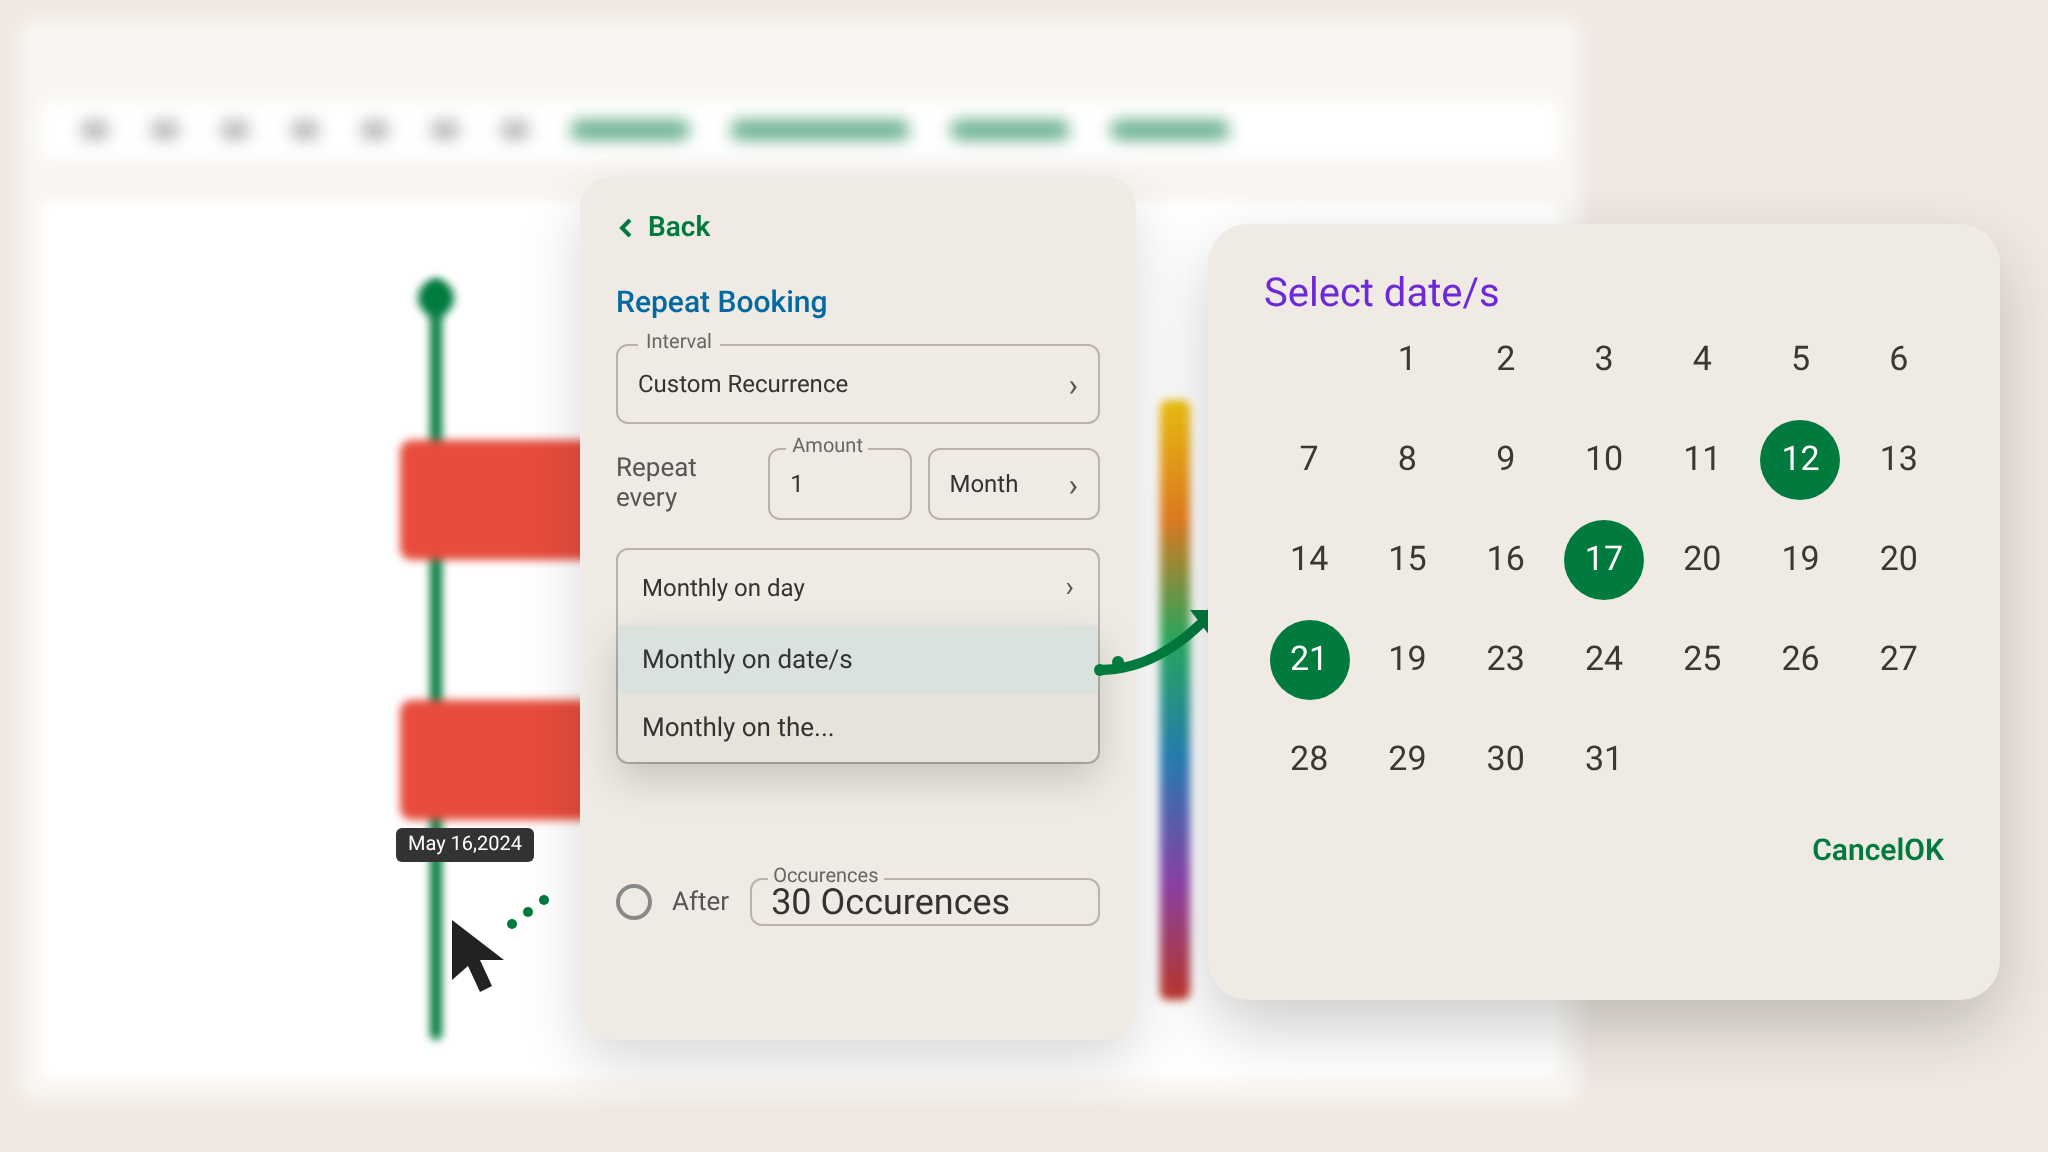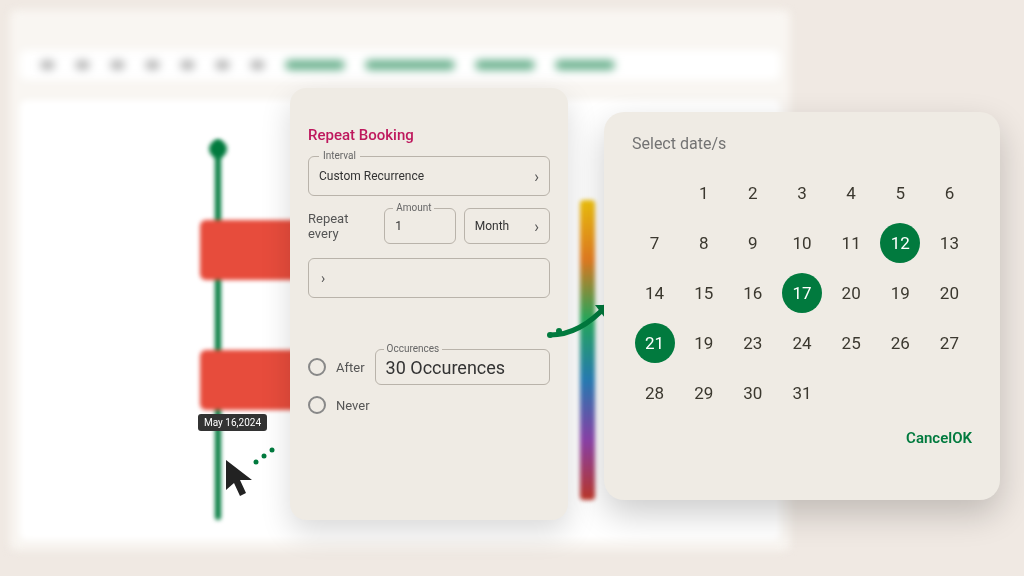--- a/index.html
+++ b/index.html
@@ -26,54 +26,54 @@
 
   
   .panel {
     position: absolute; left: 290px; top: 88px; width: 278px; height: 432px;
     background: #efebe4; border-radius: 16px; padding: 18px 18px;
     box-shadow: 0 12px 30px rgba(0,0,0,.15);
     z-index: 10;
   }
   .back-row { display:flex; align-items:center; gap:6px; color:#017a3e; font-weight:600; font-size:14px; margin-bottom:14px; cursor:pointer;}
   .back-row svg { width:10px; height:10px; }
-  .panel-title { font-size:15px; font-weight:500; color:#be185d; margin-bottom:12px;margin-top:20px;}
+  .panel-title { font-size:15px; font-weight:500; color:#0369a1; margin-bottom:12px;margin-top:20px;}
   .field { position:relative; border:1px solid #b9b3aa; border-radius:6px; background:#efebe4; height:40px; display:flex; align-items:center; padding:0 10px; margin-bottom:12px;gap:12px;}
   .field-label { position:absolute; top:-7px; left:10px; background:#efebe4; padding:0 4px; font-size:10px; color:#666;}
   .field-value { font-size:12px; color:#333; flex:1;}
   .chev { color:#555; }
   .row { display:flex; align-items:center; gap:8px; margin-bottom:14px;}
   .row-label { font-size:13px; color:#555; }
   .small-field { position:relative; border:1px solid #b9b3aa; border-radius:6px; height:36px; display:flex; align-items:center; padding:0 10px; }
   .sf-amount { width:76px; }
   .sf-unit { width:92px;gap:10px; }
   .sf-label { position:absolute; top:-7px; left:8px; background:#efebe4; padding:0 3px; font-size:10px; color:#666;}
 
   .dropdown { border:1px solid #b9b3aa; border-radius:6px; background:#efebe4; margin-bottom:0; }
   .dd-head { height:38px; display:flex; align-items:center; padding:0 12px; font-size:14px; color:#333;}
   .dd-list { background:#e8e3da; border-radius:0 0 6px 6px; box-shadow: 0 8px 20px rgba(0,0,0,.18); overflow:hidden; position:relative; z-index:12;}
   .dd-item { height:34px; display:flex; align-items:center; padding:0 12px; font-size:13px; color:#333; cursor:pointer;}
   .dd-item.active { background:#d9e2dc; }
 
   .end-section { margin-top: 50px; }
   .radio-row { display:flex; align-items:center; gap:10px; height:38px;}
   .radio { width:18px; height:18px; border:2px solid #888; border-radius:50%; display:inline-block; flex-shrink:0;}
-  .occ-field { position:relative; border:1px solid #b9b3aa; border-radius:6px; height:36px; flex:1; display:flex; align-items:center; padding:0 10px; background:#efebe4;}
+  .occ-field { position:relative; border:1px solid #b9b3aa; border-radius:6px; height:24px; flex:1; display:flex; align-items:center; padding:0 10px; background:#efebe4;}
 
   
   .arrow { position:absolute; left:545px; top:290px; z-index:15; pointer-events:none;}
 
   
   .calendar {
     position:absolute; left:604px; top:112px; width:396px; height:388px;
     background:#efebe4; border-radius:20px; padding:22px 28px 16px;
     box-shadow: 0 14px 34px rgba(0,0,0,.2);
     z-index:20;
   }
-  .cal-title { font-size:16px; color:#737373; margin-bottom:18px;}
+  .cal-title { font-size:20px; color:#6d28d9; }
   .cal-grid { display:grid; grid-template-columns: repeat(7, 1fr); gap:6px 4px; }
   .cal-cell { height:44px; display:flex; align-items:center; justify-content:center; font-size:17px; color:#3b382f; border-radius:50%; cursor:pointer;}
   .cal-cell.empty { cursor:default; }
   .cal-cell.sel { background:#017a3e; color:#fff; width:40px; height:40px; margin:2px auto;}
   .cal-actions { display:flex; justify-content:flex-end; margin-top:14px; font-size:15px; font-weight:600;}
   .cal-actions span { color:#017a3e; cursor:pointer;}
 </style>
 </head>
 <body>
 
@@ -104,20 +104,26 @@
       <path d="M4 2 L4 32 L12 25 L18 38 L24 35 L18 22 L30 22 Z" fill="#222"></path>
     </svg>
   <svg style="position:absolute; left:30px; top:-12px;" width="26" height="20">
       <circle cx="4" cy="16" r="2.5" fill="#017a3e"></circle>
       <circle cx="12" cy="10" r="2.5" fill="#017a3e"></circle>
       <circle cx="20" cy="4" r="2.5" fill="#017a3e"></circle>
     </svg>
 </div>
 
 <div class="panel">
+  <div class="back-row">
+    <svg viewBox="0 0 10 10">
+        <path d="M7 1 L3 5 L7 9" stroke="#017a3e" stroke-width="2" fill="none"></path>
+      </svg>
+    <span>Back</span>
+  </div>
   <div class="panel-title">Repeat Booking</div>
 
   <div class="field">
     <span class="field-label">Interval</span>
     <span class="field-value">Custom Recurrence</span>
     <span class="chev">›</span>
   </div>
 
   <div class="row">
     <span class="row-label">Repeat every</span>
@@ -126,36 +132,37 @@
       <span class="field-value">1</span>
     </div>
     <div class="small-field sf-unit">
       <span class="field-value">Month</span>
       <span class="chev">›</span>
     </div>
   </div>
 
   <div class="dropdown">
     <div class="dd-head">
+      <span class="field-value">Monthly on day</span>
       <span class="chev">›</span>
+    </div>
+    <div class="dd-list">
+      <div class="dd-item active">Monthly on date/s</div>
+      <div class="dd-item">Monthly on the...</div>
     </div>
   </div>
 
   <div class="end-section">
     <div class="radio-row">
       <span class="radio"></span>
       <span class="row-label">After</span>
       <div class="occ-field">
         <span class="sf-label">Occurences</span>
         <span class="field-value" style="font-size:18px">30 Occurences</span>
       </div>
-    </div>
-    <div class="radio-row">
-      <span class="radio"></span>
-      <span class="row-label">Never</span>
     </div>
   </div>
 </div>
 
 <div class="arrow">
   <svg width="80" height="60" viewBox="0 0 80 60">
     <path d="M5 45 Q 35 45 62 15" stroke="#017a3e" stroke-width="5" fill="none"></path>
     <path d="M62 15 L50 15 L60 28 Z" fill="#017a3e"></path>
     <circle cx="5" cy="45" r="3" fill="#017a3e"></circle>
       <circle cx="14" cy="41" r="3" fill="#017a3e"></circle>

